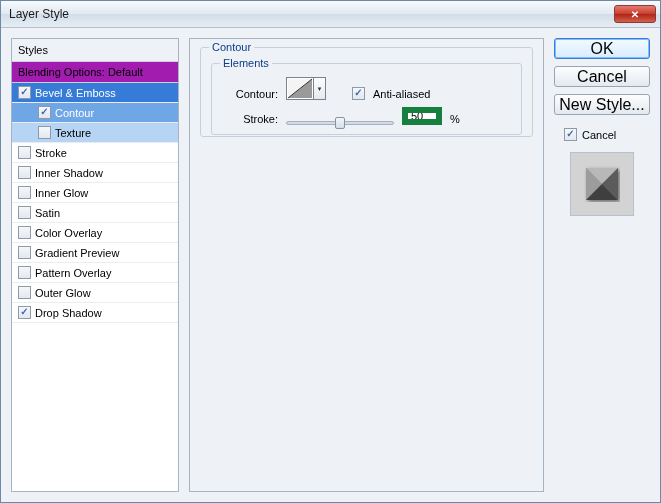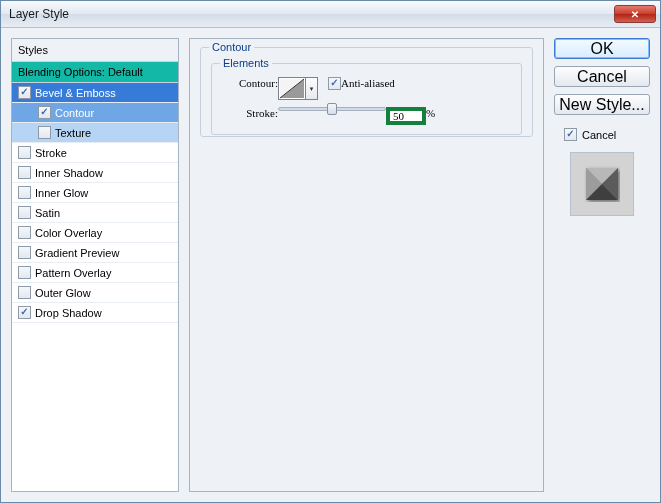--- a/index.html
+++ b/index.html
@@ -56,21 +56,21 @@
     background: #fff;
     display: flex;
     flex-direction: column;
   }
   .sidebar-header {
     background: #eef2f7;
     border-bottom: 1px solid #c9d4e1;
     padding: 5px 6px;
   }
   .sidebar-sub {
-    background: #14b8a6;
+    background: #a21caf;
     border-bottom: 1px solid #c9d4e1;
     padding: 4px 6px;
   }
   .style-item {
     display: flex;
     align-items: center;
     gap: 4px;
     padding: 3px 6px;
     border-bottom: 1px solid #e9eef4;
     min-height: 19px;
@@ -132,23 +132,23 @@
     position: absolute;
     top: -7px;
     left: 8px;
     background: #eef2f7;
     padding: 0 3px;
     color: #0a3d8a;
     font-size: 11px;
   }
   .row {
     display: flex;
-    align-items: flex-start;
-    position: absolute;
-    font-family: Liberation Serif, serif;
+    align-items: flex-end;
+    gap: 8px;
+    position: absolute;
   }
   .row1 { left: 14px; top: 13px; }
   .row2 { left: 14px; top: 43px; }
   .label { width: 52px; text-align: right; }
   .contour-picker {
     width: 28px;
     height: 23px;
     border: 1px solid #7a828d;
     background: #fff;
     position: relative;
@@ -182,21 +182,21 @@
     transform: translateX(-50%);
     width: 10px;
     height: 12px;
     background: linear-gradient(#f3f6fa,#d6dee8);
     border: 1px solid #8793a3;
     border-radius: 2px;
   }
   .num-input {
     width: 40px;
     height: 18px;
-    border: 4px solid #15803d;
+    border: 6px solid #15803d;
     background: #fff;
     padding: 1px 3px;
     font-size: 11px;
     font-family: inherit;
   }
   
   .rightcol {
     width: 96px;
     display: flex;
     flex-direction: column;

